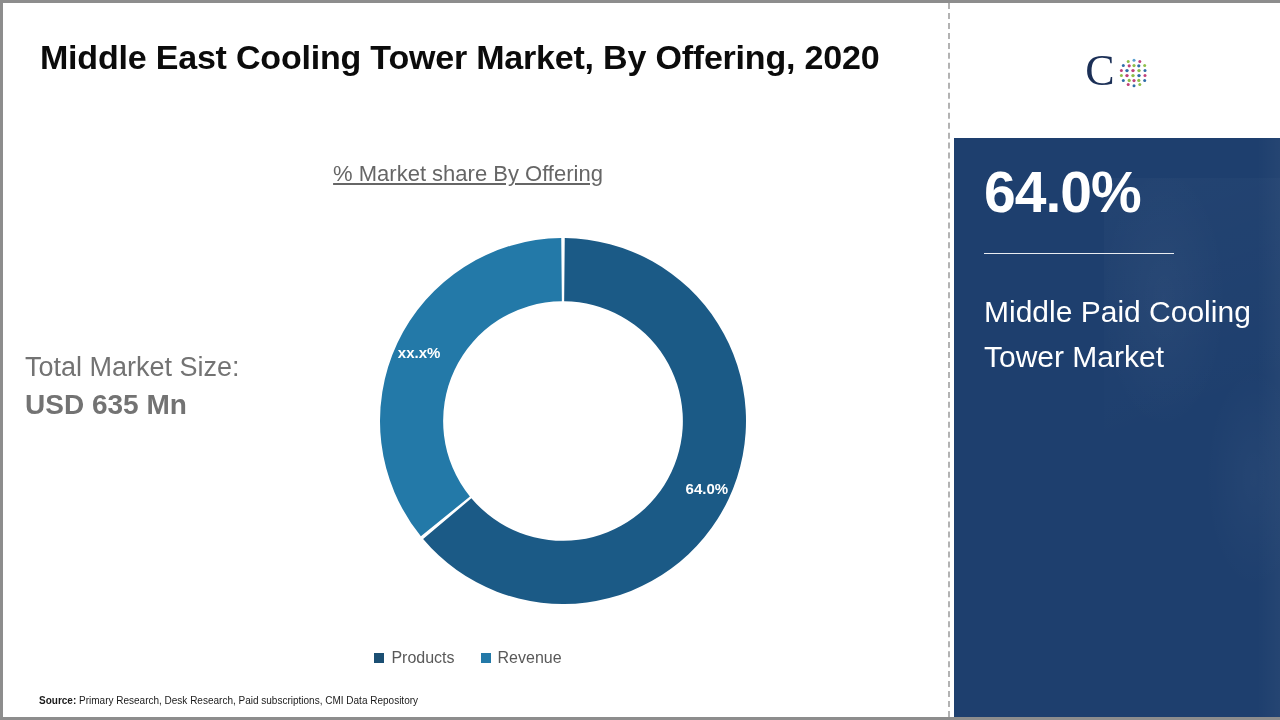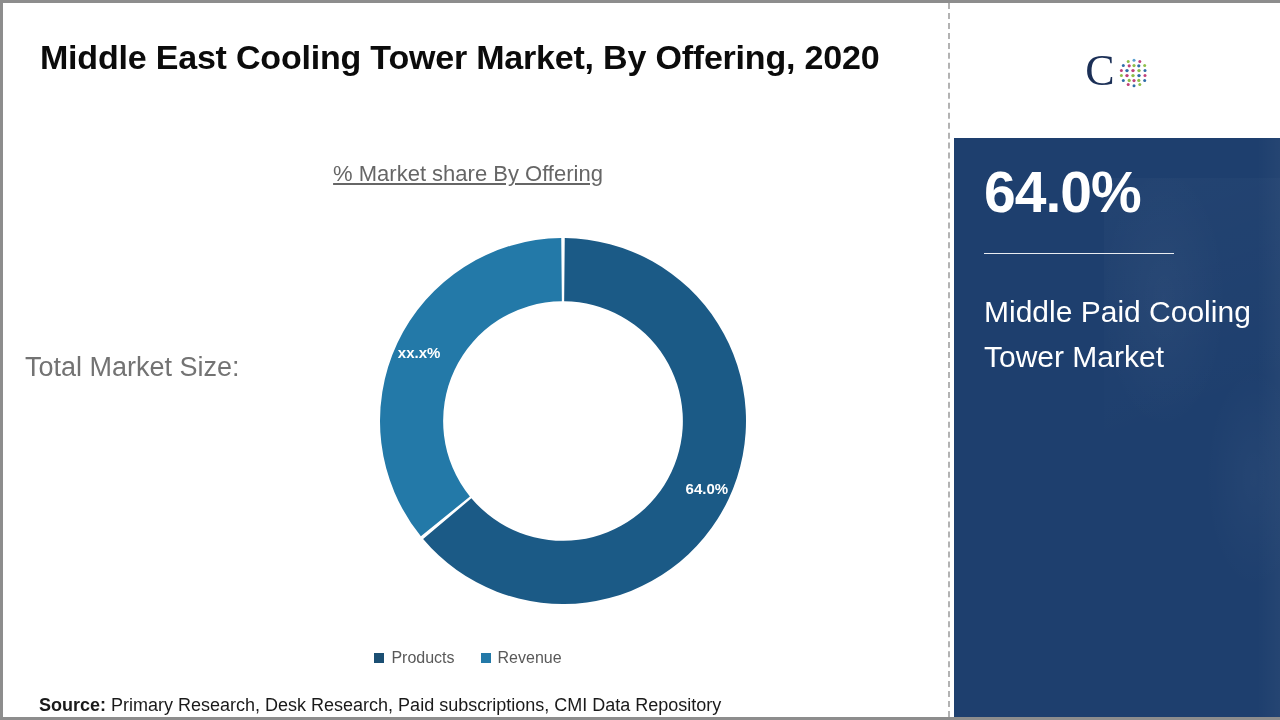--- a/index.html
+++ b/index.html
@@ -119,21 +119,21 @@
   .legend-text {
     font-size: 16px;
     color: #595959;
   }
 
   
   #source-line {
     position: absolute;
     left: 36px;
     top: 692px;
-    font-size: 18px;
+    font-size: 10px;
     color: #1a1a1a;
     white-space: nowrap;
   }
   #source-label { font-weight: bold; }
 
   
   #divider {
     position: absolute;
     left: 945px;
     top: 0;
@@ -258,20 +258,21 @@
 <div id="page">
 
   <div id="main-area">
 
     <div id="page-title">Middle East Cooling Tower Market, By Offering, 2020</div>
 
     <div id="chart-subtitle">% Market share By Offering</div>
 
     <div id="total-block">
       <div id="total-label">Total Market Size:</div>
+      <div id="total-value">USD 635 Mn</div>
     </div>
 
     <div id="donut-wrap">
       <svg id="donut-svg" width="376" height="376" viewBox="0 0 376 376">
         <g id="donut-slices">
             <path d="M 189.75664691361922 5.008431364664034 A 183 183 0 1 1 48.12230193441778 305.9967354797319 L 96.38010776704364 265.2878617392244 A 119.86500000000001 119.86500000000001 0 1 0 189.15060372842058 68.14052254385494 Z" fill="#1b5a86"></path>
             <path d="M 45.882844165899996 303.2896960600822 A 183 183 0 0 1 186.2433530863807 5.008431364664034 L 186.84939627157934 68.14052254385494 A 119.86500000000001 119.86500000000001 0 0 0 94.9132629286645 263.51475091935384 Z" fill="#2379a8"></path>
           </g>
         <g id="donut-labels">
             <text x="331.87537333745354" y="260.70261163868315" text-anchor="middle" class="slice-label">64.0%</text>

